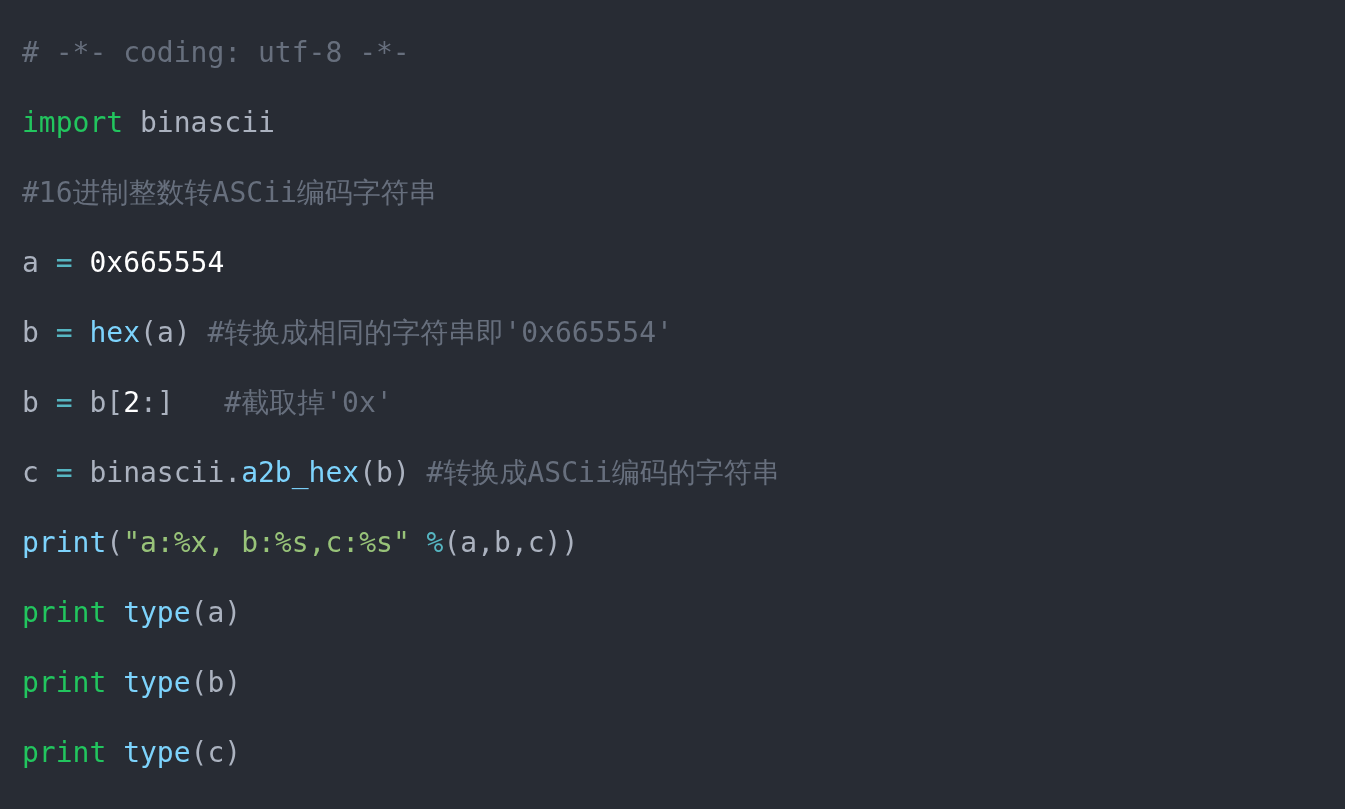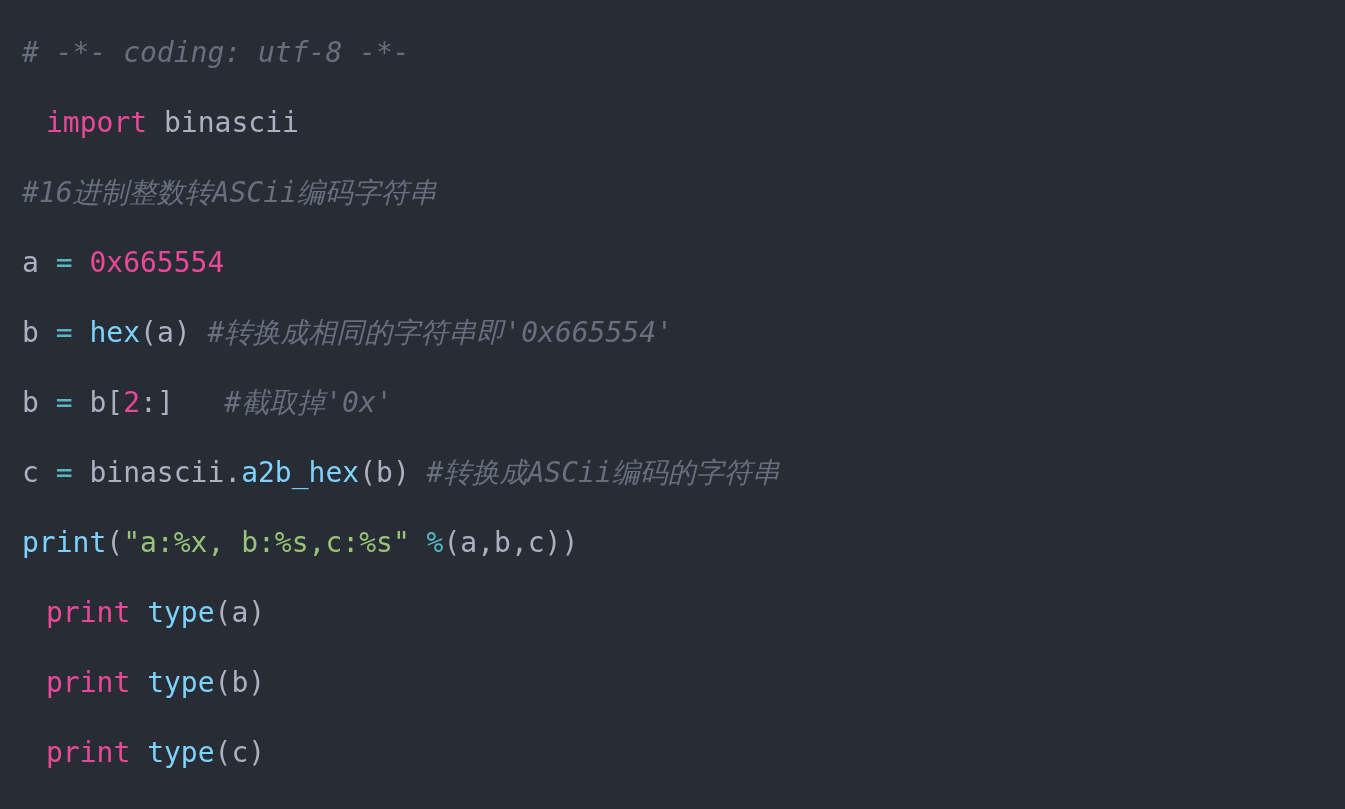--- a/index.html
+++ b/index.html
@@ -12,26 +12,26 @@
   }
   pre.code {
     margin: 0;
     padding: 18px 22px;
     font-family: "Consolas", "DejaVu Sans Mono", "Menlo", monospace;
     font-size: 28px;
     line-height: 2.5;
     color: #abb2bf;
     white-space: pre;
   }
-  .tok-comment   { color: #676f7d; font-style: italic; }
-  .tok-keyword   { color: #ec4899; margin-left: 24px; }
+  .tok-comment   { color: #676f7d; }
+  .tok-keyword   { color: #22c55e; }
   .tok-module    { color: #abb2bf; }
   .tok-var       { color: #abb2bf; }
   .tok-op        { color: #56b6c2; }
-  .tok-num       { color: #ec4899; text-align: center; }
+  .tok-num       { color: #ffffff; text-align: center; }
   .tok-call      { color: #7dd3fc; }
   .tok-string    { color: #98c379; }
   .tok-punct     { color: #abb2bf; }
   .tok-attr      { color: #abb2bf; }
 </style>
 </head>
 <body>
 
 <pre class="code"><span><span class="tok-comment"># -*- coding: utf-8 -*-</span></span>
 <span><span class="tok-keyword">import</span> <span class="tok-module">binascii</span></span>

